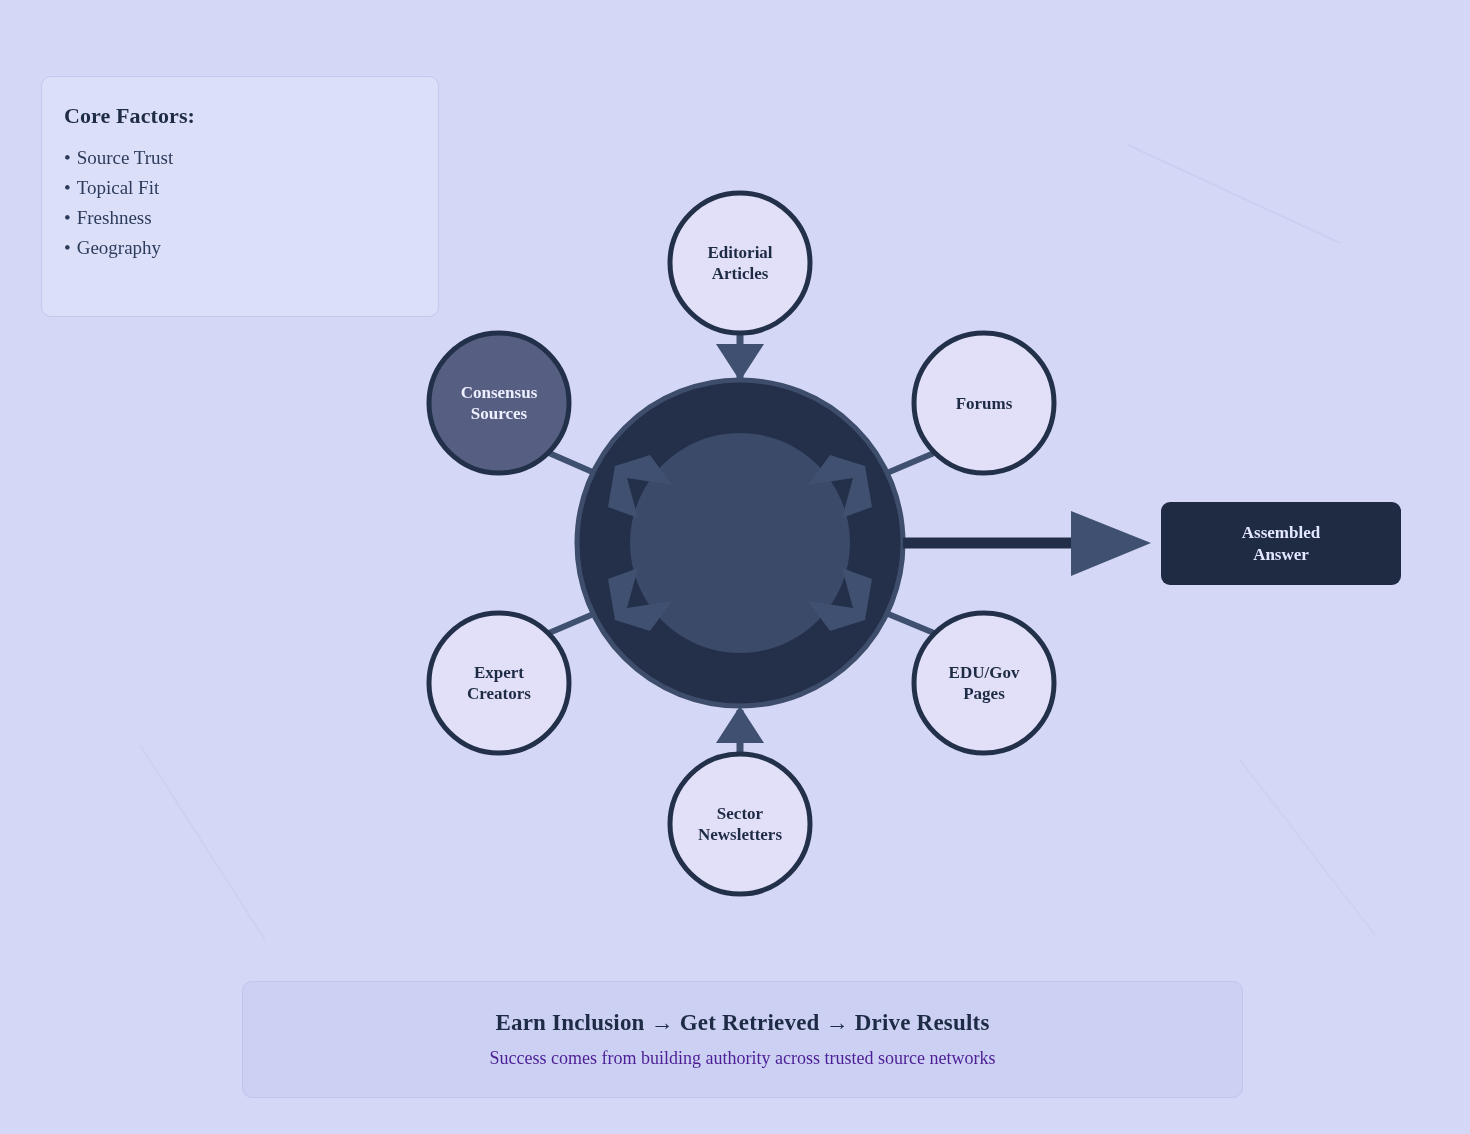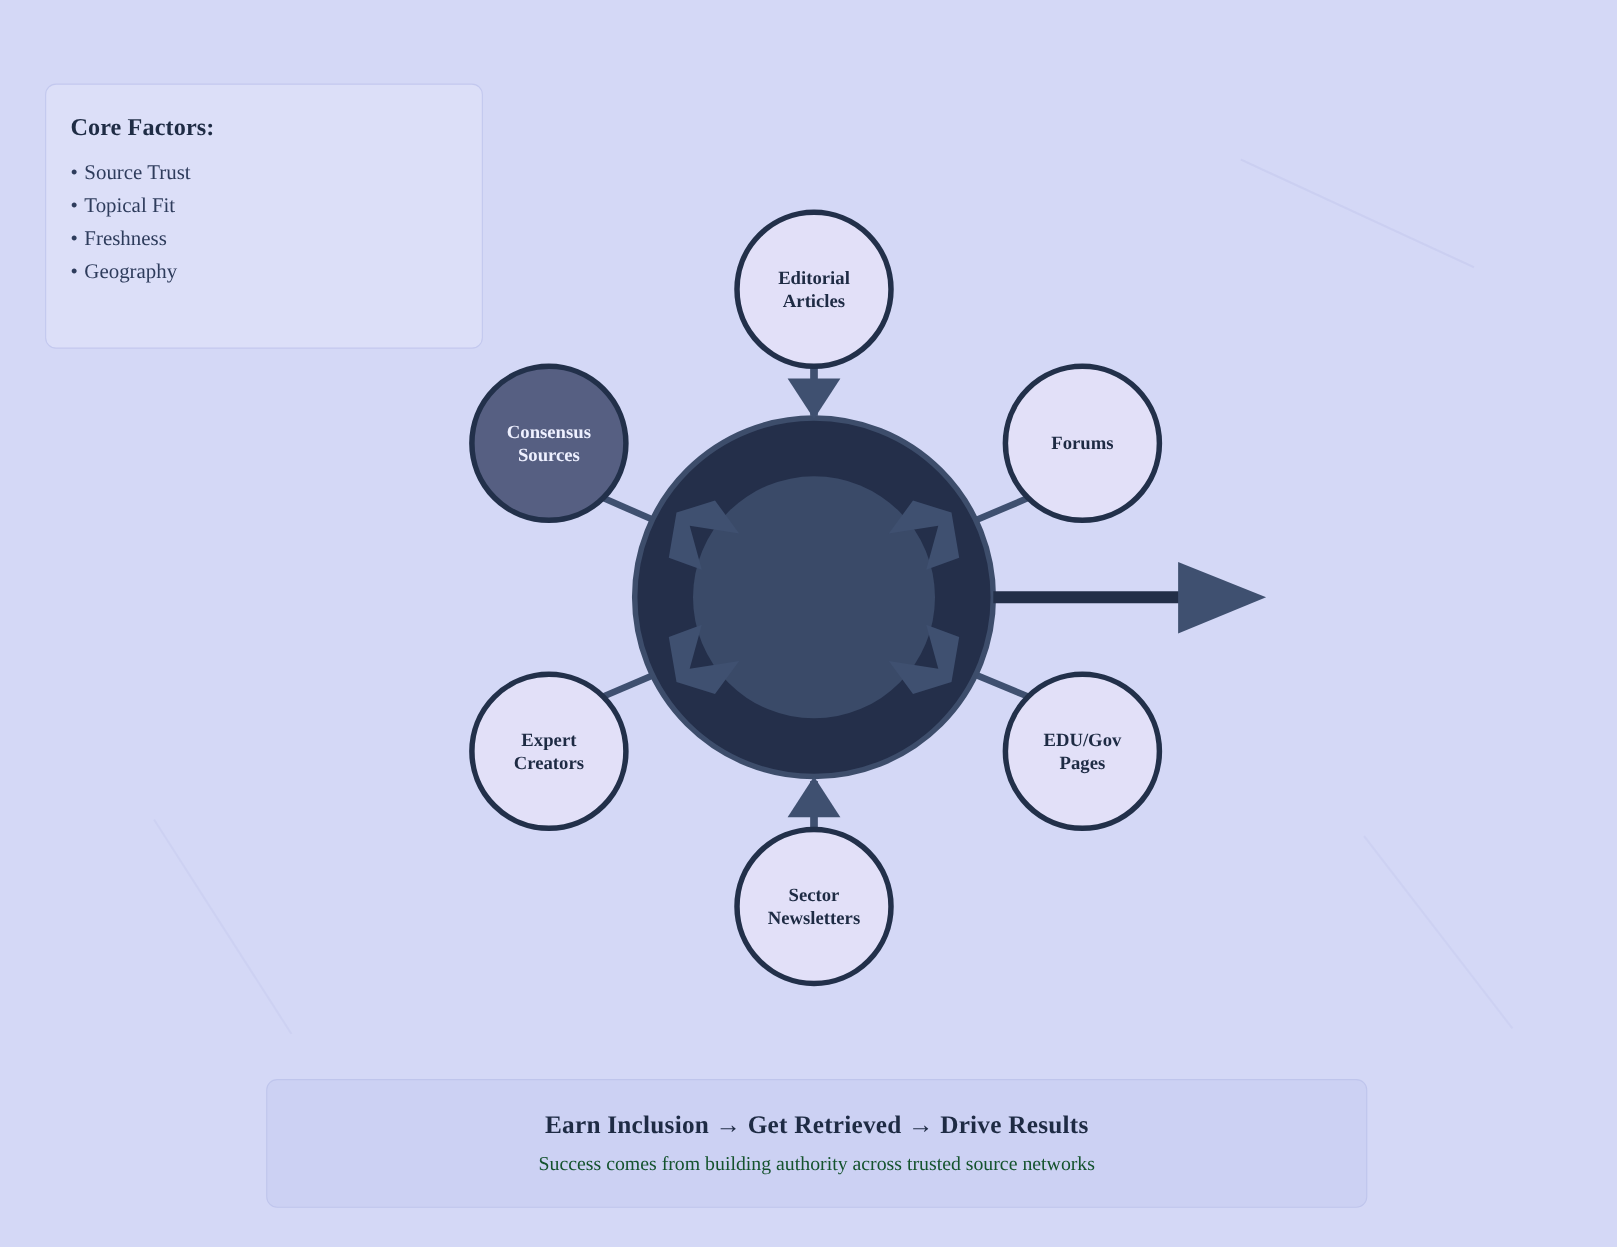--- a/index.html
+++ b/index.html
@@ -137,21 +137,21 @@
   }
   #bottom-banner .banner-headline {
     font-size: 23px;
     font-weight: bold;
     color: #1e2b44;
     margin-bottom: 12px;
     letter-spacing: .2px;
   }
   #bottom-banner .banner-sub {
     font-size: 18px;
-    color: #14532d;
+    color: #4c1d95;
   }
 </style>
 </head>
 <body>
 
 <div id="stage">
 
   <svg class="bg-svg" viewBox="0 0 1470 1134" preserveAspectRatio="none">
     <line x1="1128" y1="145" x2="1340" y2="243" stroke="#c9cdf0" stroke-width="2" opacity="0.75"></line>
     <line x1="200" y1="150" x2="400" y2="250" stroke="#c9cdf0" stroke-width="2" opacity="0.55"></line>
@@ -244,19 +244,25 @@
   </div>
   <div class="node-label" style="left:499px; top:683px;">
     <div>Expert</div>
     <div>Creators</div>
   </div>
   <div class="node-label highlight" style="left:499px; top:403px;">
     <div>Consensus</div>
     <div>Sources</div>
   </div>
 
+  <div id="assembled-answer-box">
+    <div class="aa-text">
+      <div>Assembled</div>
+      <div>Answer</div>
+    </div>
+  </div>
 
   <div id="bottom-banner">
     <div class="banner-headline">Earn Inclusion → Get Retrieved → Drive Results</div>
     <div class="banner-sub">Success comes from building authority across trusted source networks</div>
   </div>
 
 </div>
 
 </body></html>

